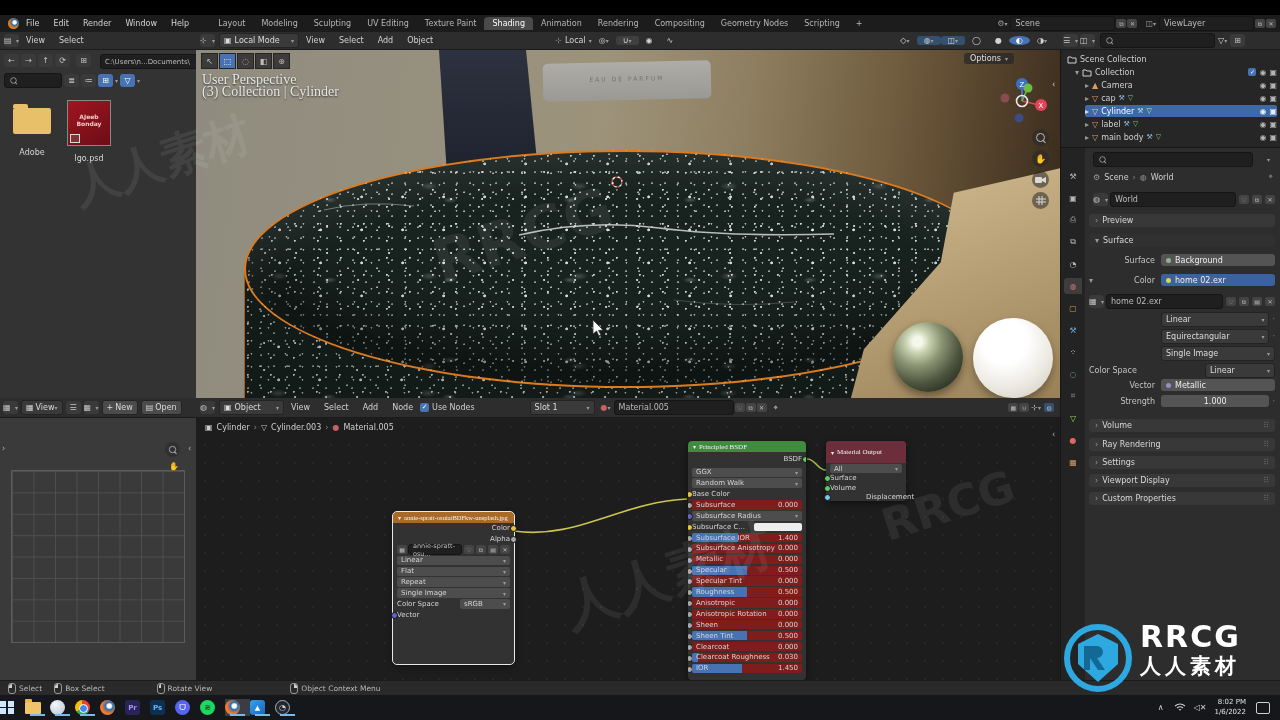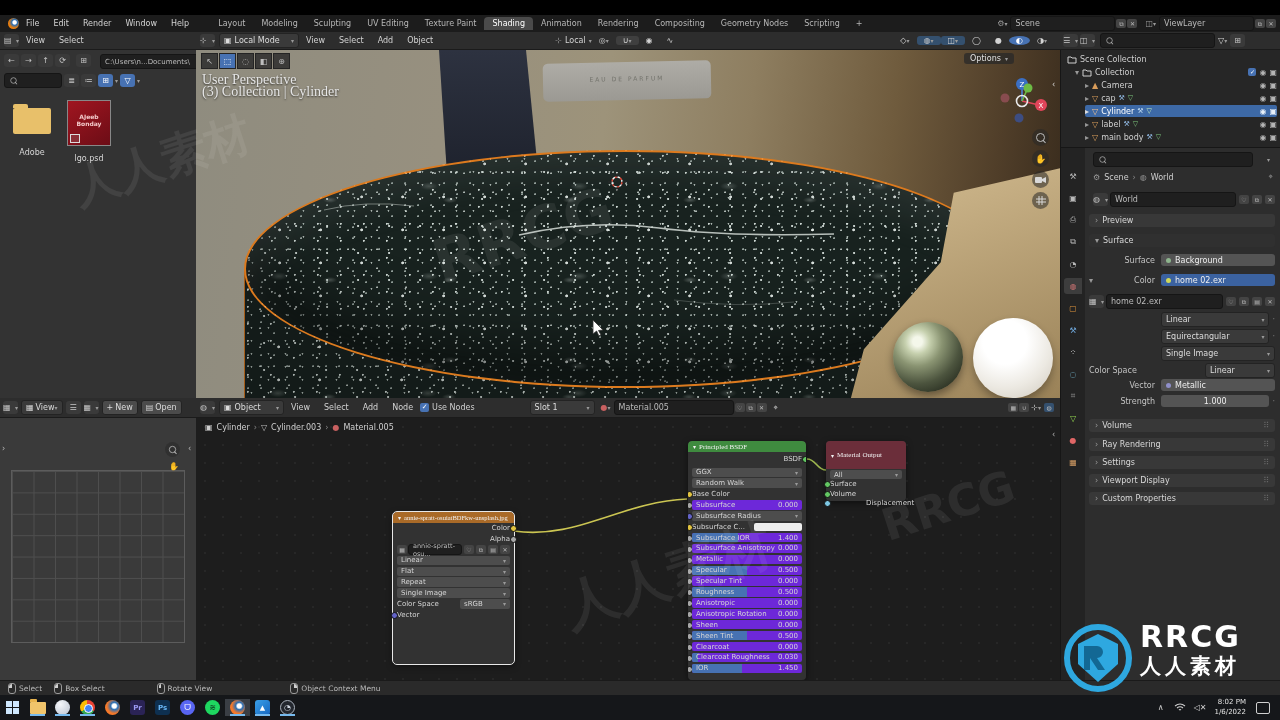--- a/index.html
+++ b/index.html
@@ -68,35 +68,35 @@
   .pbtn{background:#545454;border-radius:3px;height:12px;display:flex;align-items:center;padding:0 5px;color:#eee;}
   .pblue{background:#3b62a0;}
   .dot{width:5px;height:5px;border-radius:50%;background:#9fa8b5;margin-right:4px;flex:0 0 auto;}
   
   .shader{left:196px;top:418px;width:864px;height:262px;background:#1d1d1d;
     background-image:radial-gradient(#272727 1px,transparent 1.2px);background-size:18px 18px;overflow:hidden;}
   .node{position:absolute;background:rgba(51,51,51,.96);border-radius:4px;box-shadow:0 2px 6px rgba(0,0,0,.5);font-size:7px;}
   .nhead{height:11px;border-radius:4px 4px 0 0;display:flex;align-items:center;padding:0 5px;color:#f2f2f2;font-family:Liberation Serif, serif;}
   .nrow{position:relative;height:9.5px;margin:0 4px 1.4px 4px;display:flex;align-items:center;color:#d5d5d5;}
   .nd{background:#4d4d4d;border-radius:2px;padding:0 4px;width:100%;box-sizing:border-box;display:flex;align-items:center;height:100%;}
-  .nv{background:#6d28d9;border-radius:2px;width:100%;height:100%;display:flex;align-items:center;overflow:hidden;position:relative;}
+  .nv{background:#7f1d1d;border-radius:2px;width:100%;height:100%;display:flex;align-items:center;overflow:hidden;position:relative;}
   .nv .fillb{position:absolute;left:0;top:0;bottom:0;background:#4772b3;}
   .nv .lab{position:relative;z-index:1;margin-left:4px;flex:1;white-space:nowrap;overflow:hidden;}
   .nv .val{position:relative;z-index:1;margin-right:4px;}
   .sk{position:absolute;width:5px;height:5px;border-radius:50%;border:1px solid #111;top:2px;}
   .skl{left:-6.5px;} .skr{right:-6.5px;}
   .mini{width:10px;height:9px;background:#444;border-radius:2px;display:flex;align-items:center;justify-content:center;color:#bbb;font-size:6px;margin-left:1px;}
   
   .status{left:0;top:680px;width:1280px;height:15px;background:#2a2a2a;border-top:1px solid #1a1a1a;color:#b8b8b8;font-size:7.5px;}
   .mouse{width:6px;height:9px;border:1px solid #9a9a9a;border-radius:3px;margin-right:3px;position:relative;}
   .mouse i{position:absolute;left:0;top:0;width:3px;height:4px;background:#cfcfcf;border-radius:3px 0 0 0;}
   .mouse.mid i{left:1.5px;width:2px;background:#cfcfcf;}
   .mouse.rgt i{left:auto;right:0;border-radius:0 3px 0 0;}
   .taskbar{left:0;top:695px;width:1280px;height:25px;background:#15171a;}
-  .tk{width:25px;height:17px;display:flex;align-items:center;justify-content:center;position:relative;}
+  .tk{width:25px;height:17px;display:flex;align-items:center;justify-content:flex-start;position:relative;}
   .tk.on{background:#3a3e44;}
   .tk .run{position:absolute;bottom:0;left:5px;width:15px;height:2px;background:#76b9ed;}
   .cicon{width:15px;height:15px;border-radius:50%;}
   .qicon{width:15px;height:15px;border-radius:3px;display:flex;align-items:center;justify-content:center;font-size:7px;font-weight:bold;}
   .ghost{position:absolute;color:#fff;opacity:.07;font-weight:bold;transform:rotate(-18deg);pointer-events:none;}
   .lens{width:7px;height:7px;border:1.4px solid #bdbdbd;border-radius:50%;position:relative;display:inline-block;}
   .lens::after{content:"";position:absolute;width:4px;height:1.4px;background:#bdbdbd;transform:rotate(45deg);left:5px;top:7px;}
   svg{display:block;}
 </style>
 </head>
@@ -810,21 +810,21 @@
           <i class="sk skl" style="background:#a6a6a6;"></i>
           <span class="nv">
             <i class="fillb" style="width: 45%;"></i>
             <span class="lab">IOR</span>
             <span class="val">1.450</span>
           </span>
         </div>
     </div>
 
     <div class="node" style="left:630px;top:23px;width:80px;height:60px;">
-      <div class="nhead" style="background:#6b2e3a;height:28px;">
+      <div class="nhead" style="background:#6b2e3a;height:22px;">
         <span style="margin-right:3px;font-size:6px;">▾</span>
           <span>Material Output</span>
       </div>
       <div class="nrow" style="height:9px;margin-top:1px;">
           <span class="nd">
             <span>All</span>
             <span class="car">▾</span>
           </span>
         </div>
       <div class="nrow" style="height:8px;">

